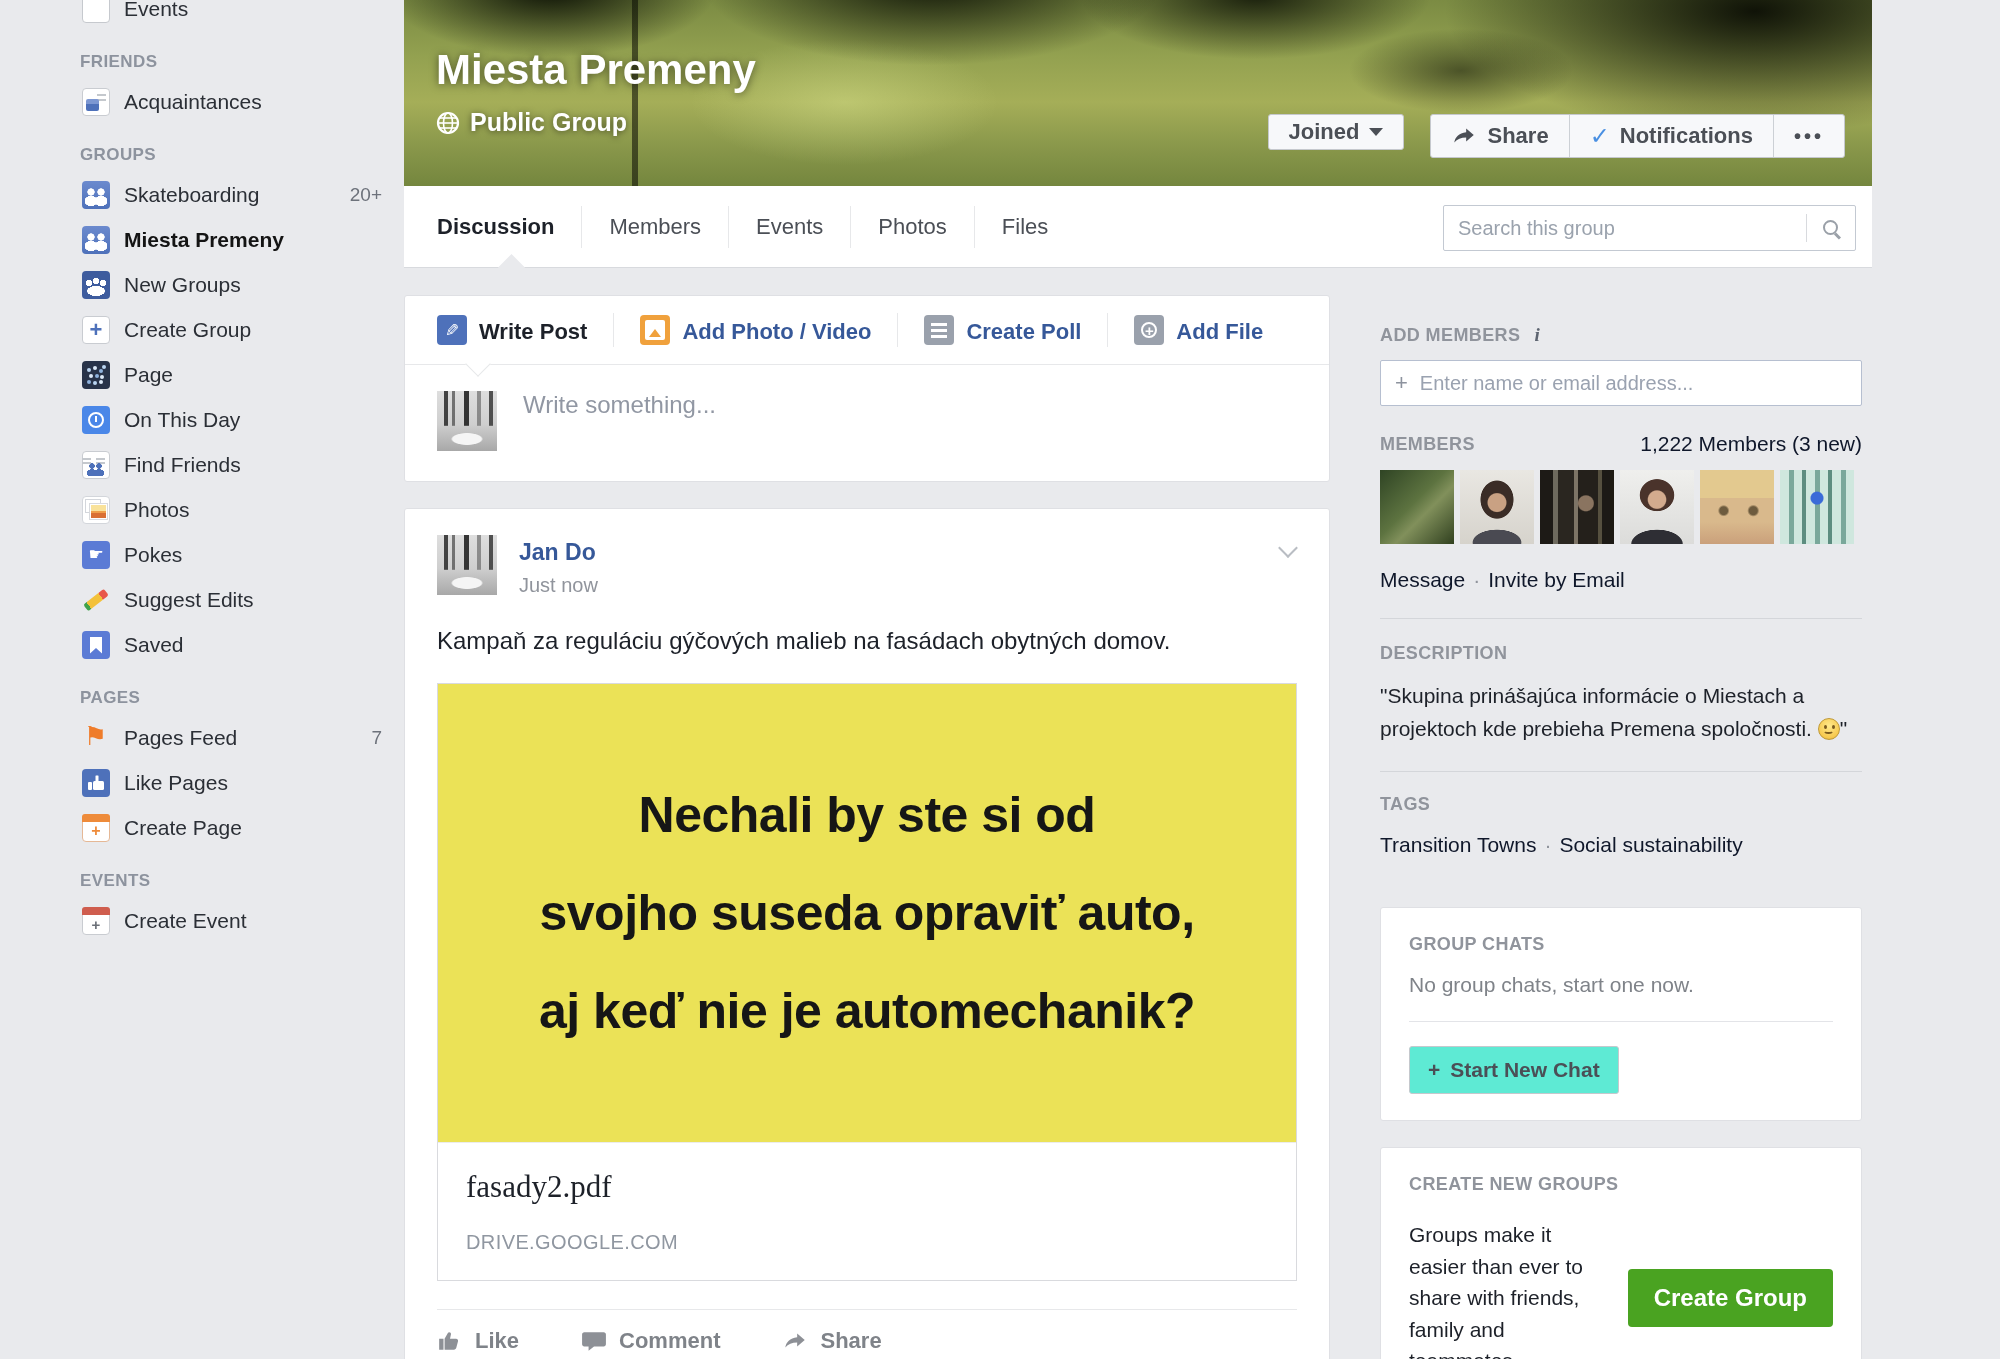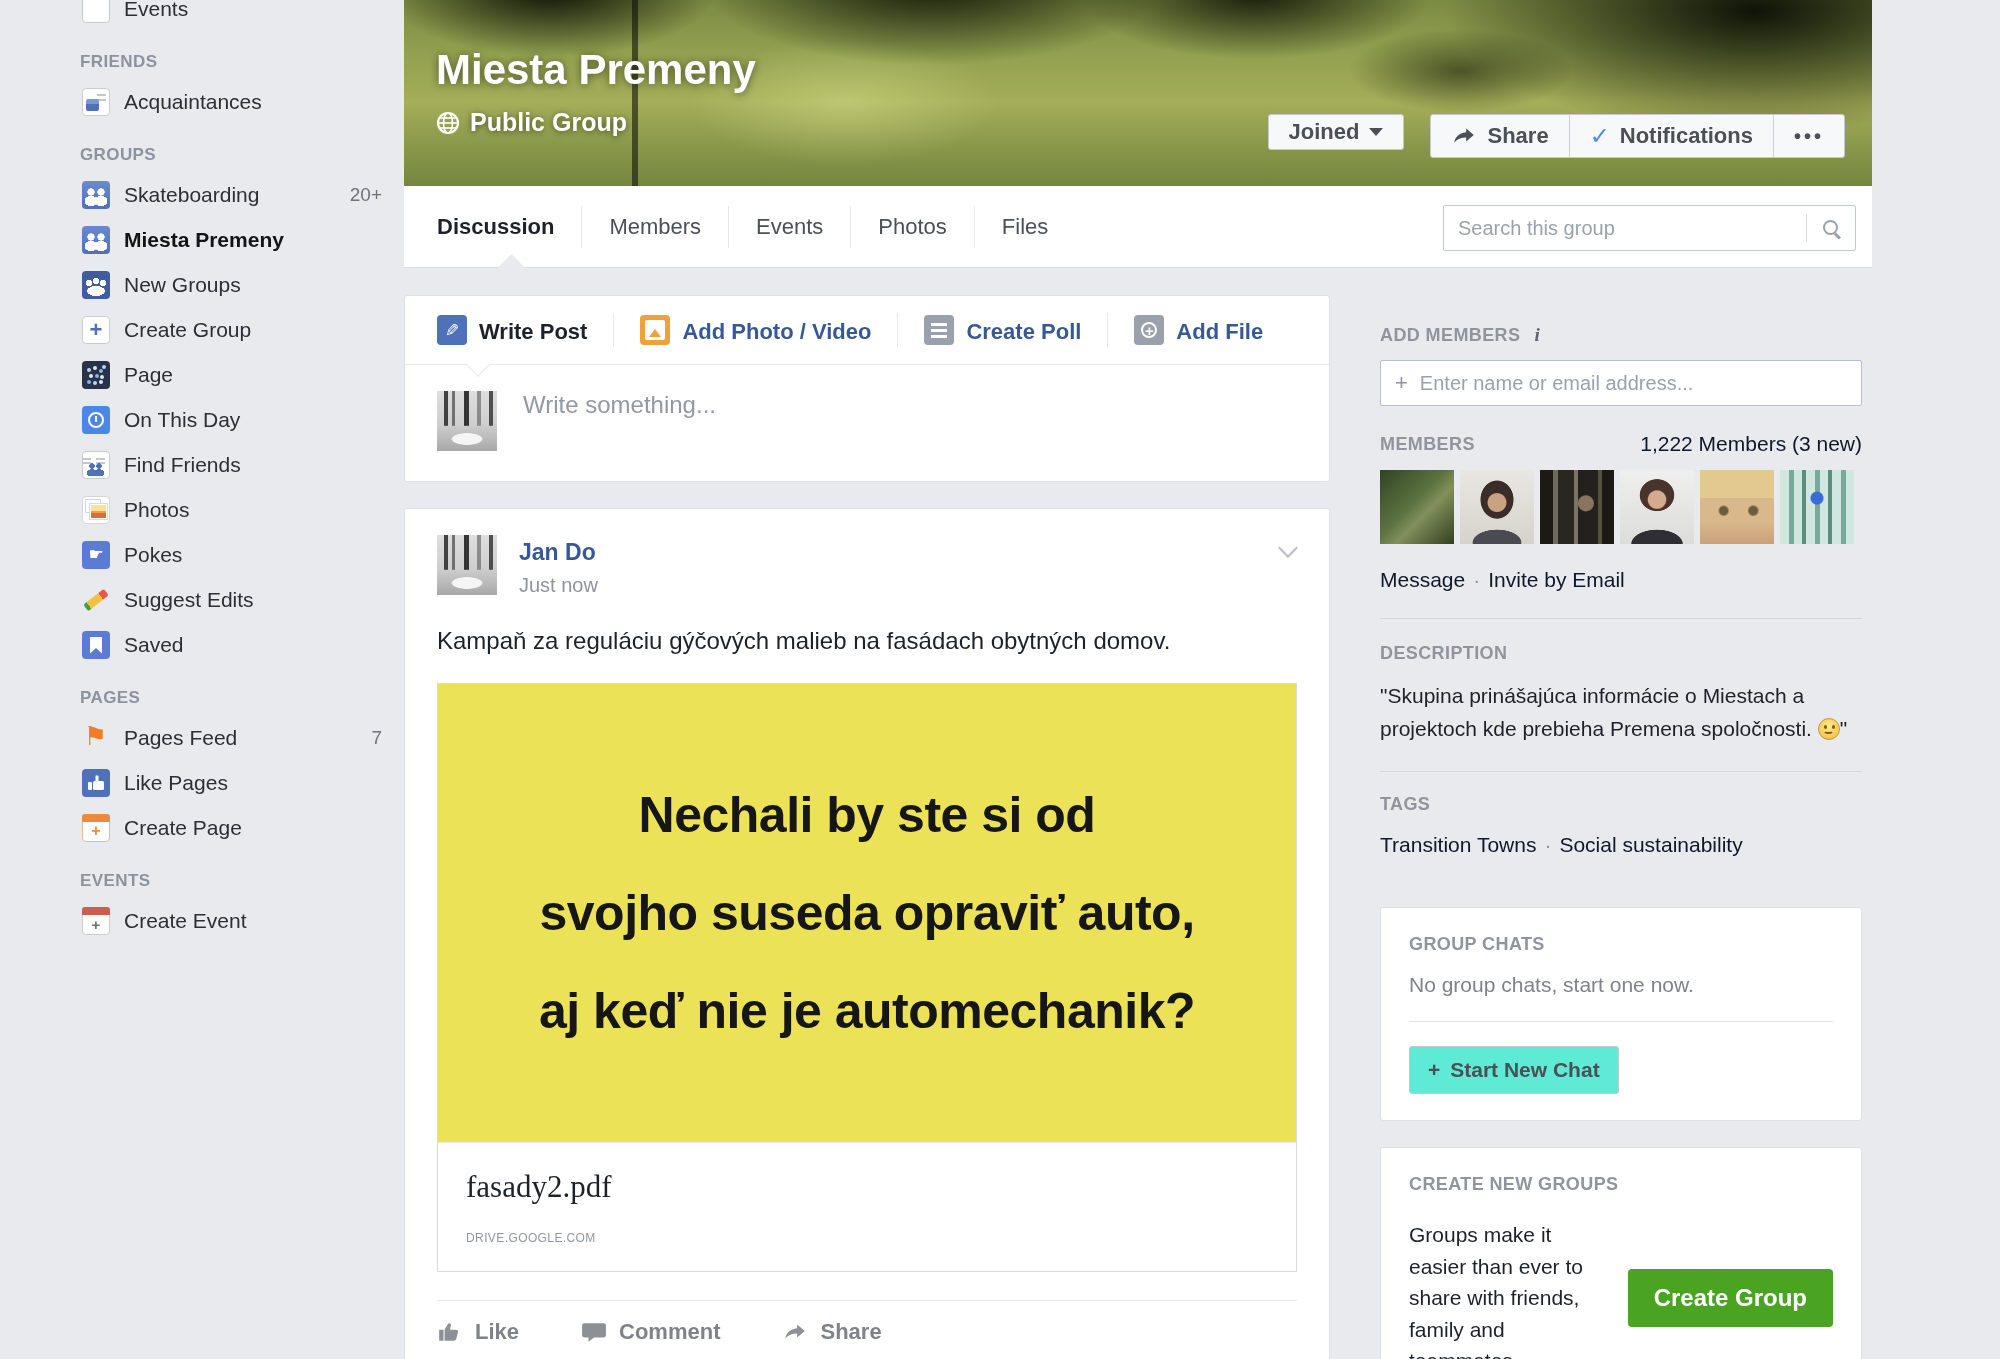--- a/index.html
+++ b/index.html
@@ -161,21 +161,21 @@
   .post-author{font-size:23px;font-weight:bold;color:#365899;cursor:pointer}
   .post-time{font-size:20px;color:#90949c;margin-top:8px}
   .post-chev{position:absolute;right:34px;top:32px;width:12px;height:12px;border-right:2px solid #b9bdc3;
     border-bottom:2px solid #b9bdc3;transform:rotate(45deg);cursor:pointer}
   .post-text{padding:0 32px;margin-top:28px;font-size:24px;line-height:1.35;color:#1d2129}
   .att{display:block;margin:26px 32px 0;border:1px solid #d9dadе;border:1px solid #d9dade;cursor:pointer}
   .att-img{height:458px;background:#ebe257;display:flex;flex-direction:column;align-items:center;justify-content:center;gap:40px}
   .yline{font-size:50px;font-weight:bold;color:#161616;letter-spacing:-.5px}
   .att-info{background:#fff;padding:26px 28px;border-top:1px solid #ececec}
   .att-name{font-family:"Liberation Serif","DejaVu Serif",serif;font-size:31px;color:#1d2129}
-  .att-src{margin-top:26px;font-size:12px;color:#9097a1;letter-spacing:.4px}
+  .att-src{margin-top:26px;font-size:20px;color:#9097a1;letter-spacing:.4px}
   .post-actions{margin:28px 32px 0;border-top:1px solid #e7e8ea;padding-top:18px;display:flex;gap:62px}
   .act{display:flex;align-items:center;gap:12px;cursor:pointer}
   .act .albl{font-size:22px;font-weight:bold;color:#7f8389}
   .aicon{width:26px;height:26px}
   
   .rail{position:absolute;left:976px;top:295px;width:482px}
   .rh{font-size:18px;font-weight:bold;color:#90949c;letter-spacing:.4px;display:flex;align-items:center;gap:10px}
   .info-i{width:14px;text-align:center;cursor:pointer}
   .info-i::before{content:"i";font-family:"Liberation Serif","DejaVu Serif",serif;font-style:italic;font-weight:bold;
     font-size:19px;color:#5d6470}

